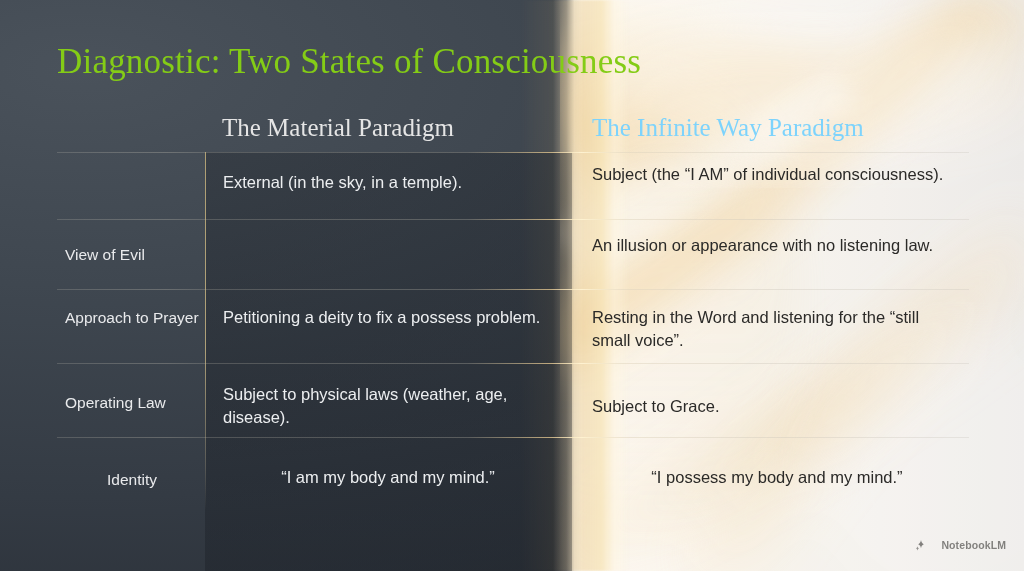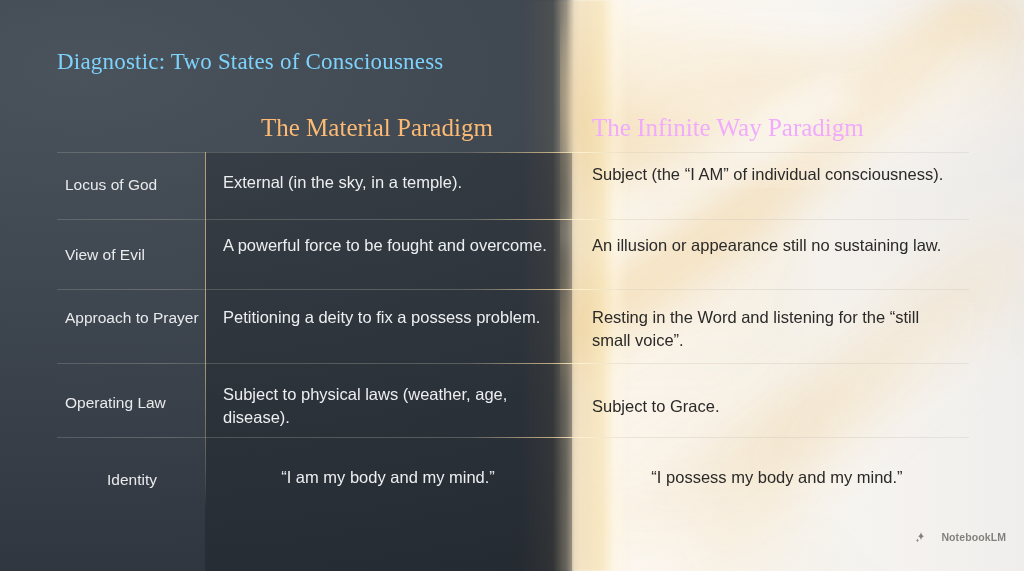--- a/index.html
+++ b/index.html
@@ -85,38 +85,38 @@
     pointer-events: none;
   }
 
   
 
   .title {
     position: absolute;
     left: 57px;
     top: 40px;
     font-family: "Liberation Serif", serif;
-    font-size: 23px;
+    font-size: 35px;
     line-height: 44px;
     letter-spacing: 0.2px;
-    color: #7dd3fc;
+    color: #84cc16;
     white-space: nowrap;
   }
 
   
   .col-head {
     position: absolute;
     top: 112px;
     font-family: "Liberation Serif", serif;
     font-size: 25px;
     line-height: 32px;
     white-space: nowrap;
   }
-  .col-head.material { left: 222px; color: #fdba74; margin-left: 39px; }
-  .col-head.infinite { left: 592px; color: #f0abfc; }
+  .col-head.material { left: 222px; color: #e5e5e5; }
+  .col-head.infinite { left: 592px; color: #7dd3fc; }
 
   
   .table {
     position: absolute;
     left: 57px;
     top: 152px;
     width: 912px;
     height: 358px;
   }
 
@@ -186,21 +186,21 @@
     width: 370px;
     font-size: 16.5px;
     line-height: 23px;
     color: #2b2a28;
   }
 
   
   .watermark {
     position: absolute;
     right: 18px;
-    bottom: 28px;
+    bottom: 20px;
     display: flex;
     align-items: center;
     gap: 14px;
     opacity: 0.62;
     justify-content: center;
   }
   .watermark .wm-label {
     font-family: "Liberation Sans", sans-serif;
     font-size: 10.5px;
     letter-spacing: 0.1px;
@@ -267,30 +267,28 @@
   <div class="title">Diagnostic: Two States of Consciousness</div>
 
   <div class="col-head material">The Material Paradigm</div>
   <div class="col-head infinite">The Infinite Way Paradigm</div>
 
   <div class="table">
     <div class="vrule"></div>
 
     <div class="rowline" style="top:0px;"></div>
     <div class="row" style="top:0px; height:67px;">
-      <div class="cell label" style="top:21px;">Locus of God</div>
       <div class="cell mid" style="top:18px;">External (in the sky, in a temple).</div>
       <div class="cell right" style="top:10px;">Subject (the “I AM” of individual consciousness).</div>
     </div>
 
     <div class="rowline" style="top:67px;"></div>
     <div class="row" style="top:67px; height:70px;">
       <div class="cell label" style="top:24px;">View of Evil</div>
-      <div class="cell mid" style="top:14px;">A powerful force to be fought and overcome.</div>
-      <div class="cell right" style="top:14px;">An illusion or appearance still no sustaining law.</div>
+      <div class="cell right" style="top:14px;">An illusion or appearance with no listening law.</div>
     </div>
 
     <div class="rowline" style="top:137px;"></div>
     <div class="row" style="top:137px; height:74px;">
       <div class="cell label" style="top:17px;">Approach to Prayer</div>
       <div class="cell mid" style="top:16px;">Petitioning a deity to fix a possess problem.</div>
       <div class="cell right" style="top:16px;">Resting in the Word and listening for the “still small voice”.</div>
     </div>
 
     <div class="rowline" style="top:211px;"></div>

